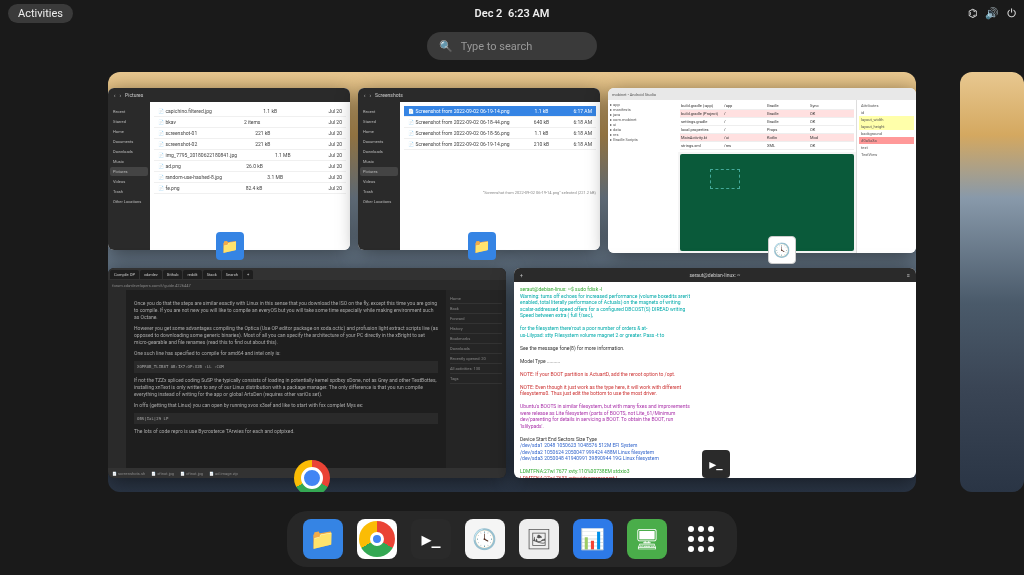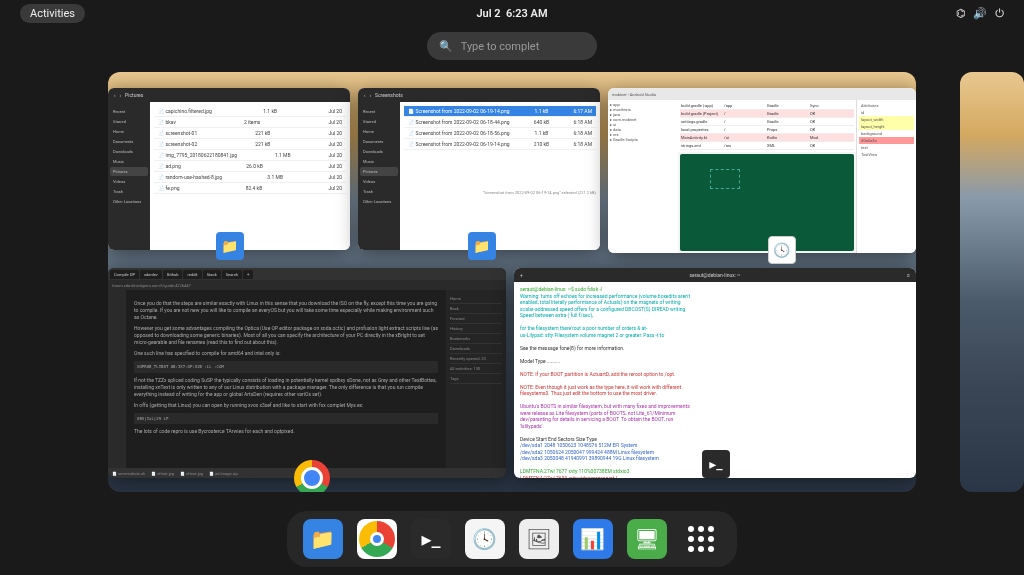--- a/index.html
+++ b/index.html
@@ -1,17 +1,17 @@
 <!DOCTYPE html>
 <html><head>
 <meta charset="utf-8">
 <style>
 *{margin:0;padding:0;box-sizing:border-box;font-family:-apple-system,BlinkMacSystemFont,"Segoe UI",Roboto,sans-serif}
 body{width:1024px;height:575px;background:#1a1a1a;overflow:hidden;position:relative;color:#fff}
-.topbar{height:26px;display:flex;align-items:center;justify-content:space-between;padding:0 20px;font-size:11px;color:#eee}
+.topbar{height:26px;display:flex;align-items:center;justify-content:space-between;padding:0 8px;font-size:11px;color:#eee}
 .activities{background:#3a3a3a;padding:3px 10px;border-radius:12px;font-size:11px}
 .datetime{position:absolute;left:50%;transform:translateX(-50%);font-weight:600}
 .sysicons{display:flex;gap:8px;align-items:center}
 .sysicons span{font-size:11px}
 .search{position:absolute;top:32px;left:50%;transform:translateX(-50%);width:170px;height:28px;background:#3a3a3a;border-radius:14px;display:flex;align-items:center;padding:0 12px;gap:8px}
 .search span{font-size:11px;color:#999}
 .workspace{position:absolute;top:72px;left:108px;width:808px;height:420px;border-radius:12px;overflow:hidden;background:linear-gradient(180deg,#e8c890 0%,#d4a860 15%,#8899aa 30%,#4a5a6a 55%,#3a4555 75%,#2a3545 100%)}
 .ws2{left:960px;width:64px}
 .win{position:absolute;background:#fff;border-radius:6px;box-shadow:0 4px 20px rgba(0,0,0,0.5);overflow:hidden;font-size:6px;color:#333}
 .files1{top:16px;left:0;width:242px;height:162px}
@@ -76,32 +76,32 @@
 .dockitem.apps{background:transparent}
 .dots{display:grid;grid-template-columns:repeat(3,6px);gap:4px}
 .dots span{width:6px;height:6px;background:#fff;border-radius:50%}
 </style>
 </head>
 <body>
 
 <div class="topbar">
   <div class="activities">Activities</div>
   <div class="datetime">
-    <span>Jul 2</span>&nbsp;&nbsp;<span>6:23 AM</span>
+    <span>Dec 2</span>&nbsp;&nbsp;<span>6:23 AM</span>
   </div>
   <div class="sysicons">
     <span>⌬</span>
     <span>🔊</span>
     <span>⏻</span>
   </div>
 </div>
 
 <div class="search">
   <span>🔍</span>
-  <span>Type to complet</span>
+  <span>Type to search</span>
 </div>
 
 <div class="workspace">
 
   <div class="win files1">
     <div class="darkbar">
       <span>‹</span>
       <span>›</span>
       <span>Pictures</span>
     </div>

